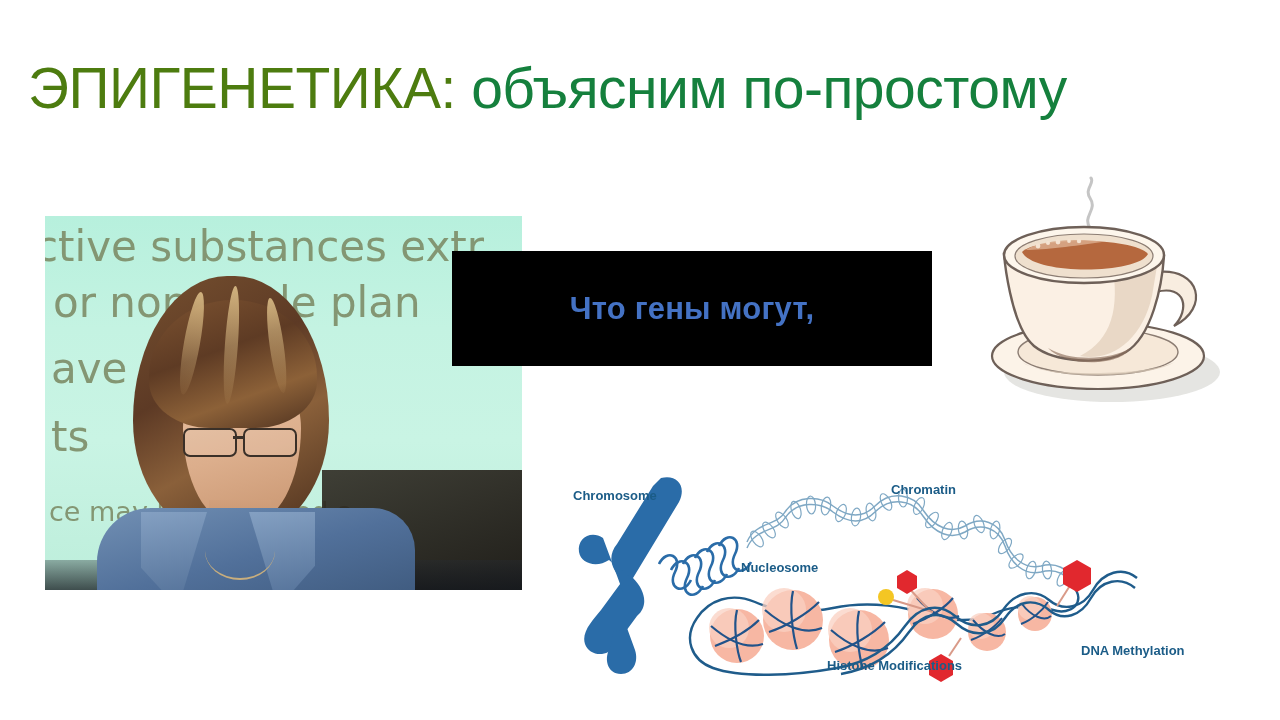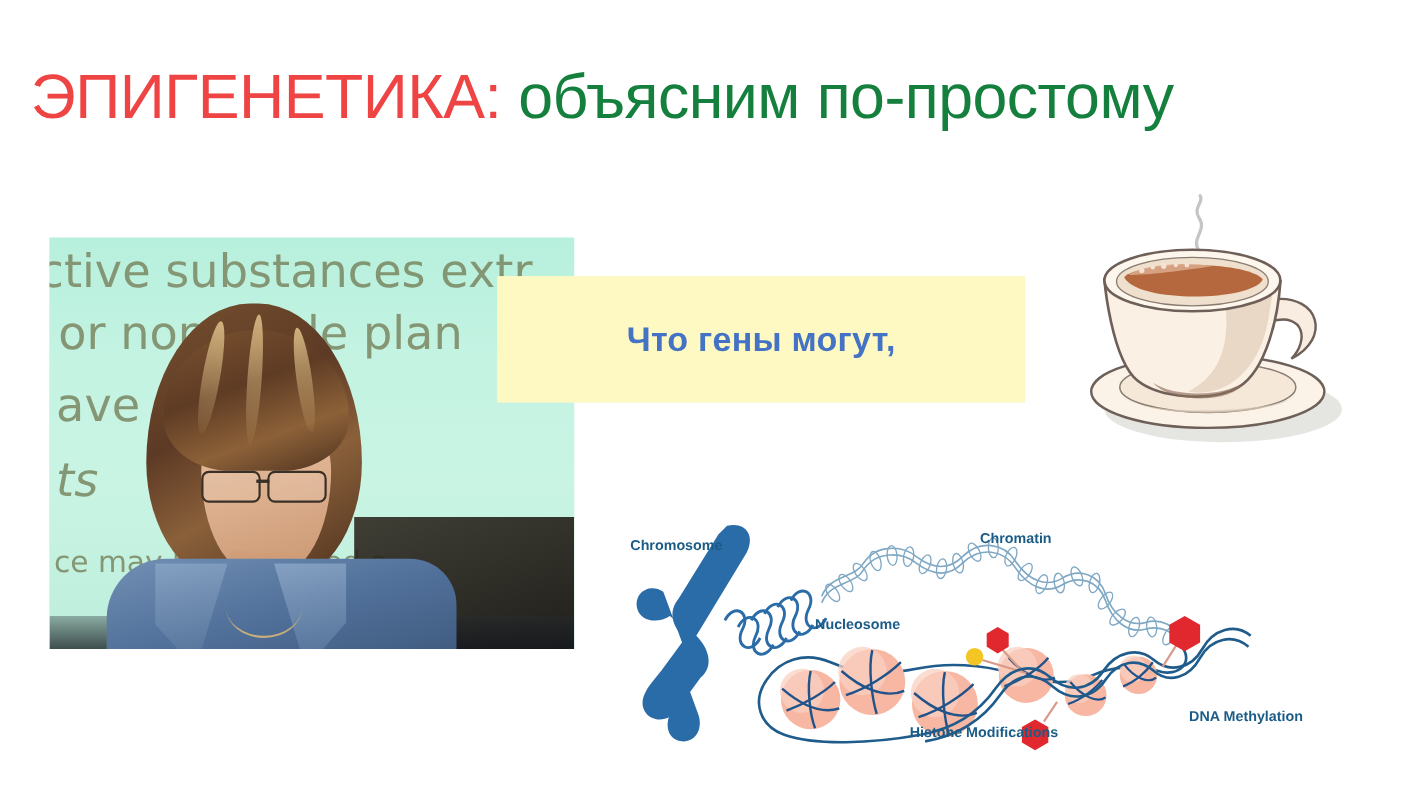--- a/index.html
+++ b/index.html
@@ -26,21 +26,21 @@
     position: absolute;
     left: 28px;
     top: 56px;
     width: 1230px;
     font-size: 57px;
     line-height: 64px;
     white-space: nowrap;
     letter-spacing: -0.5px;
   }
   .title .t-red {
-    color: #ef4444;
+    color: #4d7c0f;
     font-weight: 400;
   }
   .title .t-blue {
     color: #15803d;
     font-weight: 400;
   }
 
   
   .photo {
     position: absolute;
@@ -82,21 +82,21 @@
     position: absolute;
     color: #7f8f6a;
     font-family: "DejaVu Sans", sans-serif;
     font-weight: 400;
     white-space: nowrap;
     opacity: 0.92;
   }
   .st1 { left: -10px; top: 6px;   font-size: 42px; }
   .st2 { left: 8px;   top: 62px;  font-size: 42px; }
   .st3 { left: 6px;   top: 128px; font-size: 42px; }
-  .st4 { left: 6px;   top: 196px; font-size: 42px; font-style: italic; }
+  .st4 { left: 6px;   top: 196px; font-size: 42px; }
   .st5 { left: 4px;   top: 280px; font-size: 27px; }
   .st6 { left: 78px;  top: 330px; font-size: 27px; }
 
   
   .person {
     position: absolute;
     left: 52px;
     top: 60px;
     width: 320px;
     height: 430px;
@@ -203,21 +203,21 @@
     border-radius: 6px;
   }
 
   
   .caption-box {
     position: absolute;
     left: 452px;
     top: 251px;
     width: 480px;
     height: 115px;
-    background: #fef9c3;
+    background: #000000;
     display: flex;
     flex-direction: column;
     align-items: center;
     justify-content: center;
   }
   .caption-line {
     color: #4472C4;
     font-weight: 700;
     font-size: 31px;
     line-height: 47px;

